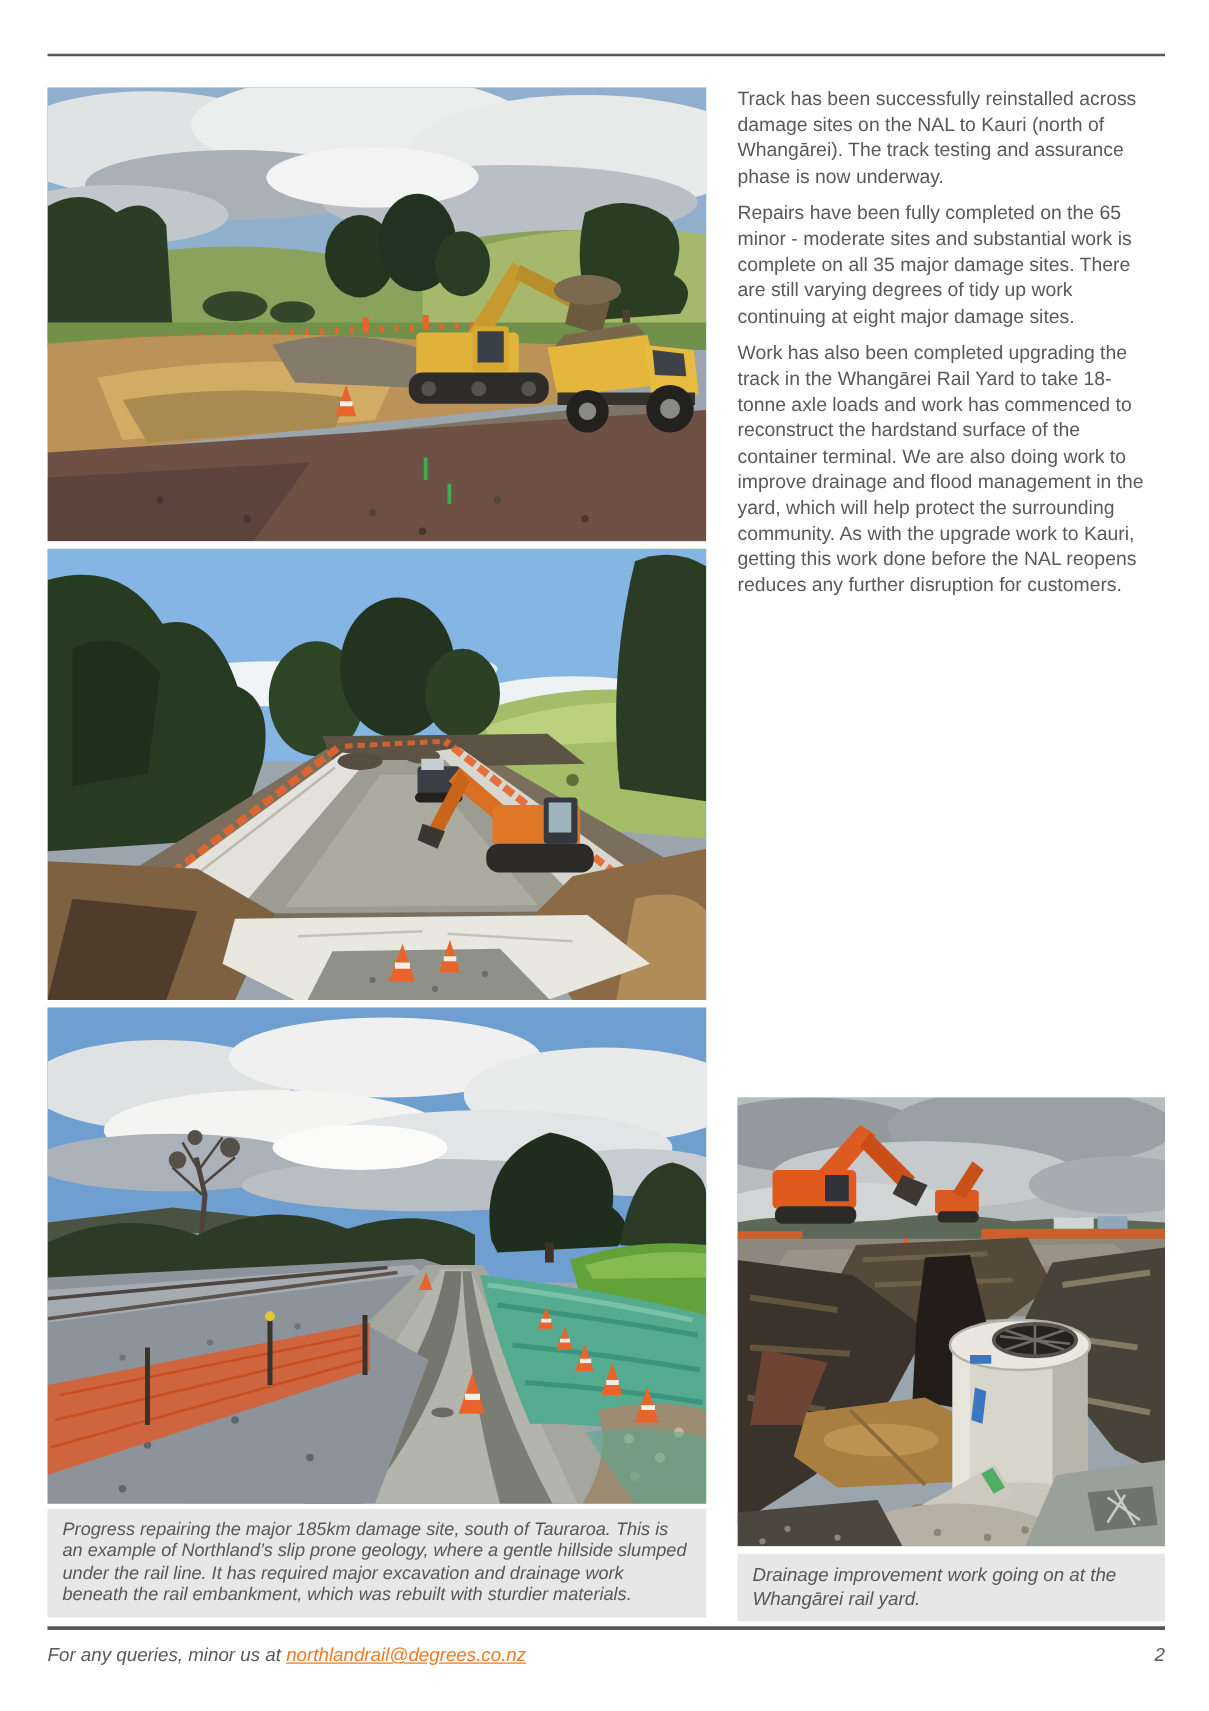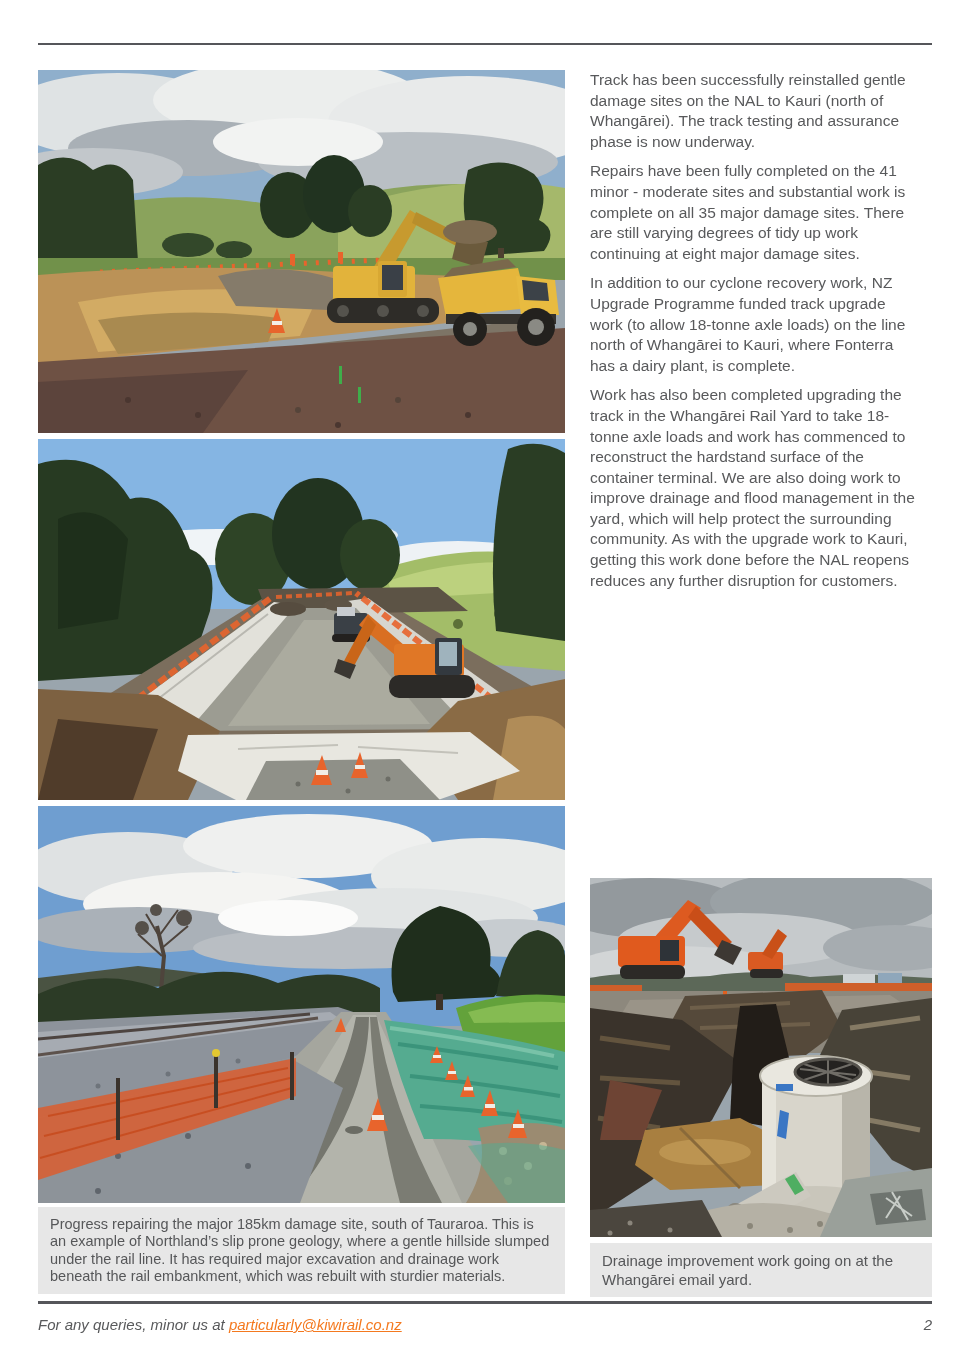--- a/index.html
+++ b/index.html
@@ -10,21 +10,21 @@
   .rule.bottom{top:1301px;height:3px;}
   .content{position:absolute;left:38px;top:70px;width:896px;display:flex;gap:25px;}
   .left-col{width:527px;flex:0 0 527px;}
   .right-col{width:342px;flex:0 0 342px;position:relative;}
   .photo{width:100%;overflow:hidden;background:#9aa5ad;}
   .photo svg{display:block;width:100%;height:100%;}
   .photo.p1{height:363px;margin-bottom:6px;}
   .photo.p2{height:361px;margin-bottom:6px;}
   .photo.p3{height:397px;margin-bottom:4px;}
   .photo.p4{height:359px;}
-  .caption{background:#e7e7e7;color:#565759;}
+  .caption{background:#e7e7e7;font-style:italic;color:#565759;}
   .caption.left{margin-top:0;padding:9px 12px 8px;font-size:14.5px;line-height:17.4px;}
   .caption.right{margin-top:6px;padding:8px 12px;font-size:15px;line-height:19px;}
   .body-text p{margin:0 0 9px 0;font-size:15.5px;line-height:20.6px;color:#58595b;width:328px;}
   .photo4-wrap{position:absolute;top:808px;left:0;width:342px;}
   .footer{position:absolute;left:38px;top:1316px;width:894px;display:flex;
           justify-content:space-between;align-items:baseline;
           font-size:15px;font-style:italic;color:#58595b;}
   .footer a{color:#f4791f;text-decoration:underline;font-style:italic;}
   .page-number{font-style:italic;color:#58595b;}
 </style>
@@ -283,23 +283,22 @@
         </svg>
       </div>
 
       <div class="caption left">
         <span>Progress repairing the major 185km damage site, south of Tauraroa. This is an example of Northland’s slip prone geology, where a gentle hillside slumped under the rail line. It has required major excavation and drainage work beneath the rail embankment, which was rebuilt with sturdier materials.</span>
       </div>
     </div>
 
     <div class="right-col">
       <div class="body-text">
-        <p>Track has been successfully reinstalled gentle damage sites on the NAL to Kauri (north of Whangārei). The track testing and assurance phase is now underway.</p>
-        <p>Repairs have been fully completed on the 41 minor - moderate sites and substantial work is complete on all 35 major damage sites. There are still varying degrees of tidy up work continuing at eight major damage sites.</p>
-        <p>In addition to our cyclone recovery work, NZ Upgrade Programme funded track upgrade work (to allow 18-tonne axle loads) on the line north of Whangārei to Kauri, where Fonterra has a dairy plant, is complete.</p>
+        <p>Track has been successfully reinstalled across damage sites on the NAL to Kauri (north of Whangārei). The track testing and assurance phase is now underway.</p>
+        <p>Repairs have been fully completed on the 65 minor - moderate sites and substantial work is complete on all 35 major damage sites. There are still varying degrees of tidy up work continuing at eight major damage sites.</p>
         <p>Work has also been completed upgrading the track in the Whangārei Rail Yard to take 18-tonne axle loads and work has commenced to reconstruct the hardstand surface of the container terminal. We are also doing work to improve drainage and flood management in the yard, which will help protect the surrounding community. As with the upgrade work to Kauri, getting this work done before the NAL reopens reduces any further disruption for customers.</p>
       </div>
 
       <div class="photo4-wrap">
 
         <div class="photo p4">
           <svg viewBox="0 0 342 359" preserveAspectRatio="none">
             <rect width="342" height="118" fill="#b7bcbf"></rect>
             <g>
               <ellipse cx="60" cy="30" rx="95" ry="30" fill="#93999d"></ellipse>
@@ -372,28 +371,28 @@
               <path d="M280,316 L332,311 L336,342 L286,347 Z" fill="#6e746f"></path>
               <path d="M296,320 L322,338 M310,318 L296,340 M302,314 L318,342" stroke="#c8cdc8" stroke-width="2" fill="none"></path>
               <path d="M0,332 L112,322 L132,359 L0,359 Z" fill="#4b463e"></path>
               <circle cx="40" cy="345" r="2.5" fill="#8a857b"></circle>
                 <circle cx="80" cy="352" r="2.5" fill="#8a857b"></circle>
                 <circle cx="20" cy="355" r="2.5" fill="#8a857b"></circle>
             </g>
           </svg>
         </div>
         <div class="caption right">
-          <span>Drainage improvement work going on at the Whangārei email yard.</span>
+          <span>Drainage improvement work going on at the Whangārei rail yard.</span>
         </div>
       </div>
     </div>
   </div>
 
   <div class="rule bottom"></div>
 
   <div class="footer">
     <div>
-      <span>For any queries, minor us at </span><a href="#">particularly@kiwirail.co.nz</a>
+      <span>For any queries, minor us at </span><a href="#">northlandrail@degrees.co.nz</a>
     </div>
     <div class="page-number">2</div>
   </div>
 
 </div>
 
 </body></html>

